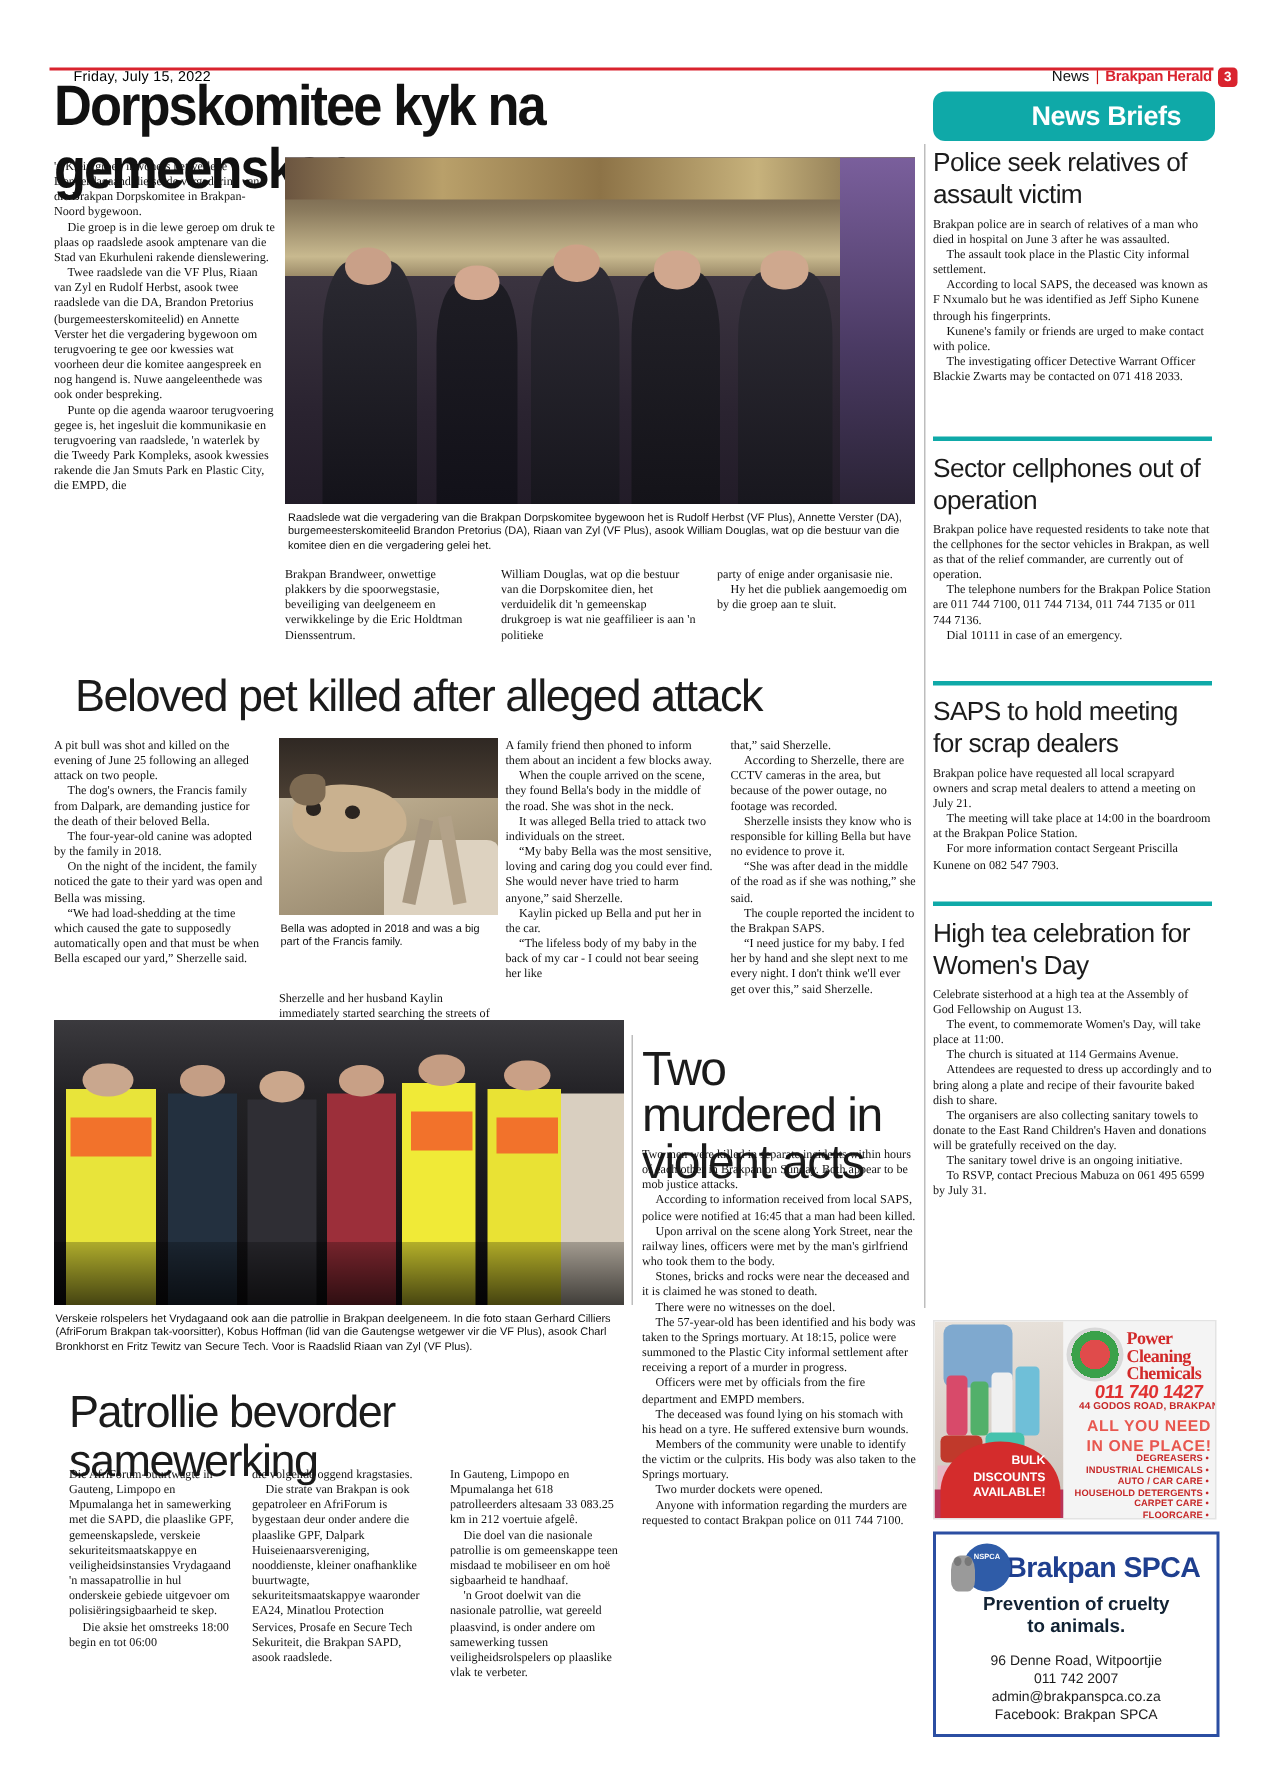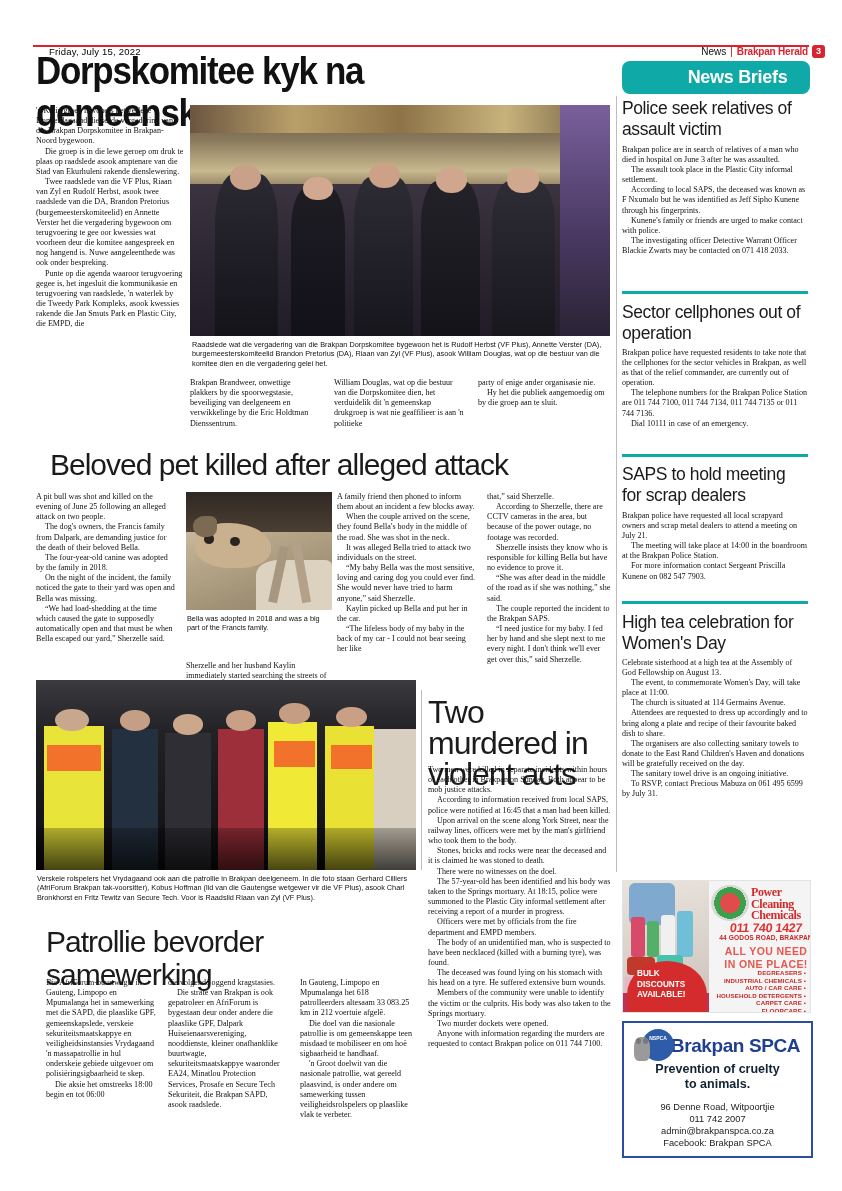--- a/index.html
+++ b/index.html
@@ -161,21 +161,21 @@
     position: absolute; left: 8px; top: 64px; width: 98px; text-align: center;
     font-family: "Liberation Sans", sans-serif; font-weight: bold; font-size: 10.5px;
     color: #e8574f; line-height: 13px; letter-spacing: .4px;
   }
   .pw-list {
     position: absolute; right: 4px; top: 88px; width: 94px; text-align: right;
     font-family: "Liberation Sans", sans-serif; font-weight: bold; font-size: 6.2px;
     color: #c62828; line-height: 7.6px; letter-spacing: .1px;
   }
   .pw-bulk {
-    position: absolute; left: 14px; top: 88px; width: 60px; text-align: left;
+    position: absolute; left: 14px; top: 88px; width: 60px; text-align: right;
     font-family: "Liberation Sans", sans-serif; font-weight: bold; font-size: 8.2px;
     color: #ffffff; line-height: 10.5px;
   }
   .pw-bulk-circle {
     position: absolute; left: 4px; top: 80px; width: 80px; height: 56px;
     background: #d42c2c; border-radius: 50% 50% 0 0 / 60% 60% 0 0;
   }
 </style>
 </head>
 <body>
@@ -305,21 +305,20 @@
   <div class="h-light" style="left:428px; top:697px; width:190px; font-size:32px; line-height:31px;">Two murdered in violent acts</div>
 
   <div class="col" style="left:428px; top:765px; width:184px;">
     <p class="first">Two men were killed in separate incidents within hours of each other in Brakpan on Sunday. Both appear to be mob justice attacks.</p>
     <p>According to information received from local SAPS, police were notified at 16:45 that a man had been killed.</p>
     <p>Upon arrival on the scene along York Street, near the railway lines, officers were met by the man's girlfriend who took them to the body.</p>
     <p>Stones, bricks and rocks were near the deceased and it is claimed he was stoned to death.</p>
     <p>There were no witnesses on the doel.</p>
     <p>The 57-year-old has been identified and his body was taken to the Springs mortuary. At 18:15, police were summoned to the Plastic City informal settlement after receiving a report of a murder in progress.</p>
     <p>Officers were met by officials from the fire department and EMPD members.</p>
-    <p>The body of an unidentified man, who is suspected to have been necklaced (killed with a burning tyre), was found.</p>
     <p>The deceased was found lying on his stomach with his head on a tyre. He suffered extensive burn wounds.</p>
     <p>Members of the community were unable to identify the victim or the culprits. His body was also taken to the Springs mortuary.</p>
     <p>Two murder dockets were opened.</p>
     <p>Anyone with information regarding the murders are requested to contact Brakpan police on 011 744 7100.</p>
   </div>
 
   <div class="h-light" style="left:46px; top:925px; width:380px;">Patrollie bevorder samewerking</div>
 
   <div class="col" style="left:46px; top:978px; width:112px;">
     <p class="first">Die AfriForum-buurtwagte in Gauteng, Limpopo en Mpumalanga het in samewerking met die SAPD, die plaaslike GPF, gemeenskapslede, verskeie sekuriteitsmaatskappye en veiligheidsinstansies Vrydagaand 'n massapatrollie in hul onderskeie gebiede uitgevoer om polisiëringsigbaarheid te skep.</p>

